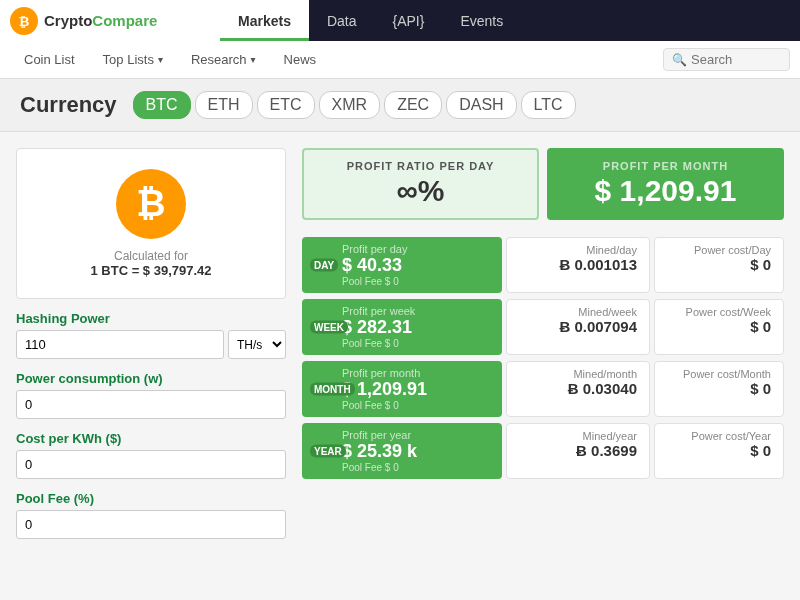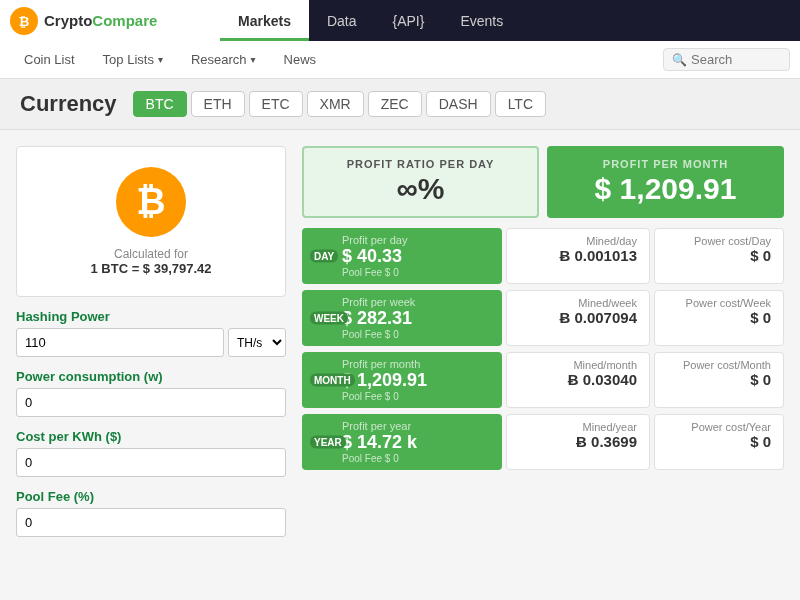--- a/index.html
+++ b/index.html
@@ -88,22 +88,22 @@
       display: flex;
       align-items: center;
       gap: 16px;
       border-bottom: 1px solid #ddd;
     }
     .currency-title { font-size: 22px; font-weight: bold; color: #333; }
     .currency-tabs { display: flex; gap: 4px; }
     .currency-tab {
       padding: 4px 12px;
       border: 1px solid #ccc;
-      border-radius: 4px;
-      font-size: 14px;
+      border-radius: 12px;
+      font-size: 16px;
       cursor: pointer;
       background: #fff;
       color: #555;
     }
     .currency-tab.active {
       background: #4caf50;
       color: #fff;
       border-color: #4caf50;
     }
 
@@ -167,21 +167,21 @@
       outline: none;
     }
 
     
     .right-panel { flex: 1; }
 
     
     .profit-summary {
       display: flex;
       gap: 8px;
-      margin-bottom: 10px;
+      margin-bottom: 17px;
     }
     .profit-box {
       flex: 1;
       border: 2px solid #a5d6a7;
       border-radius: 4px;
       padding: 10px 14px;
       background: #e8f5e9;
       text-align: center;
     }
     .profit-box.highlight {
@@ -413,21 +413,21 @@
         <div class="data-cell-right2">
           <div class="cost-label">Power cost/Month</div>
           <div class="cost-value">$ 0</div>
         </div>
       </div>
 
       <div class="data-row">
         <div class="data-cell-main">
           <span class="period-label">Year</span>
           <div class="profit-label">Profit per year</div>
-          <div class="profit-amount">$ 14.72 k</div>
+          <div class="profit-amount">$ 25.39 k</div>
           <div class="pool-fee">Pool Fee $ 0</div>
         </div>
         <div class="data-cell-right">
           <div class="mined-label">Mined/year</div>
           <div class="mined-value">Ƀ 0.3699</div>
         </div>
         <div class="data-cell-right2">
           <div class="cost-label">Power cost/Year</div>
           <div class="cost-value">$ 0</div>
         </div>

